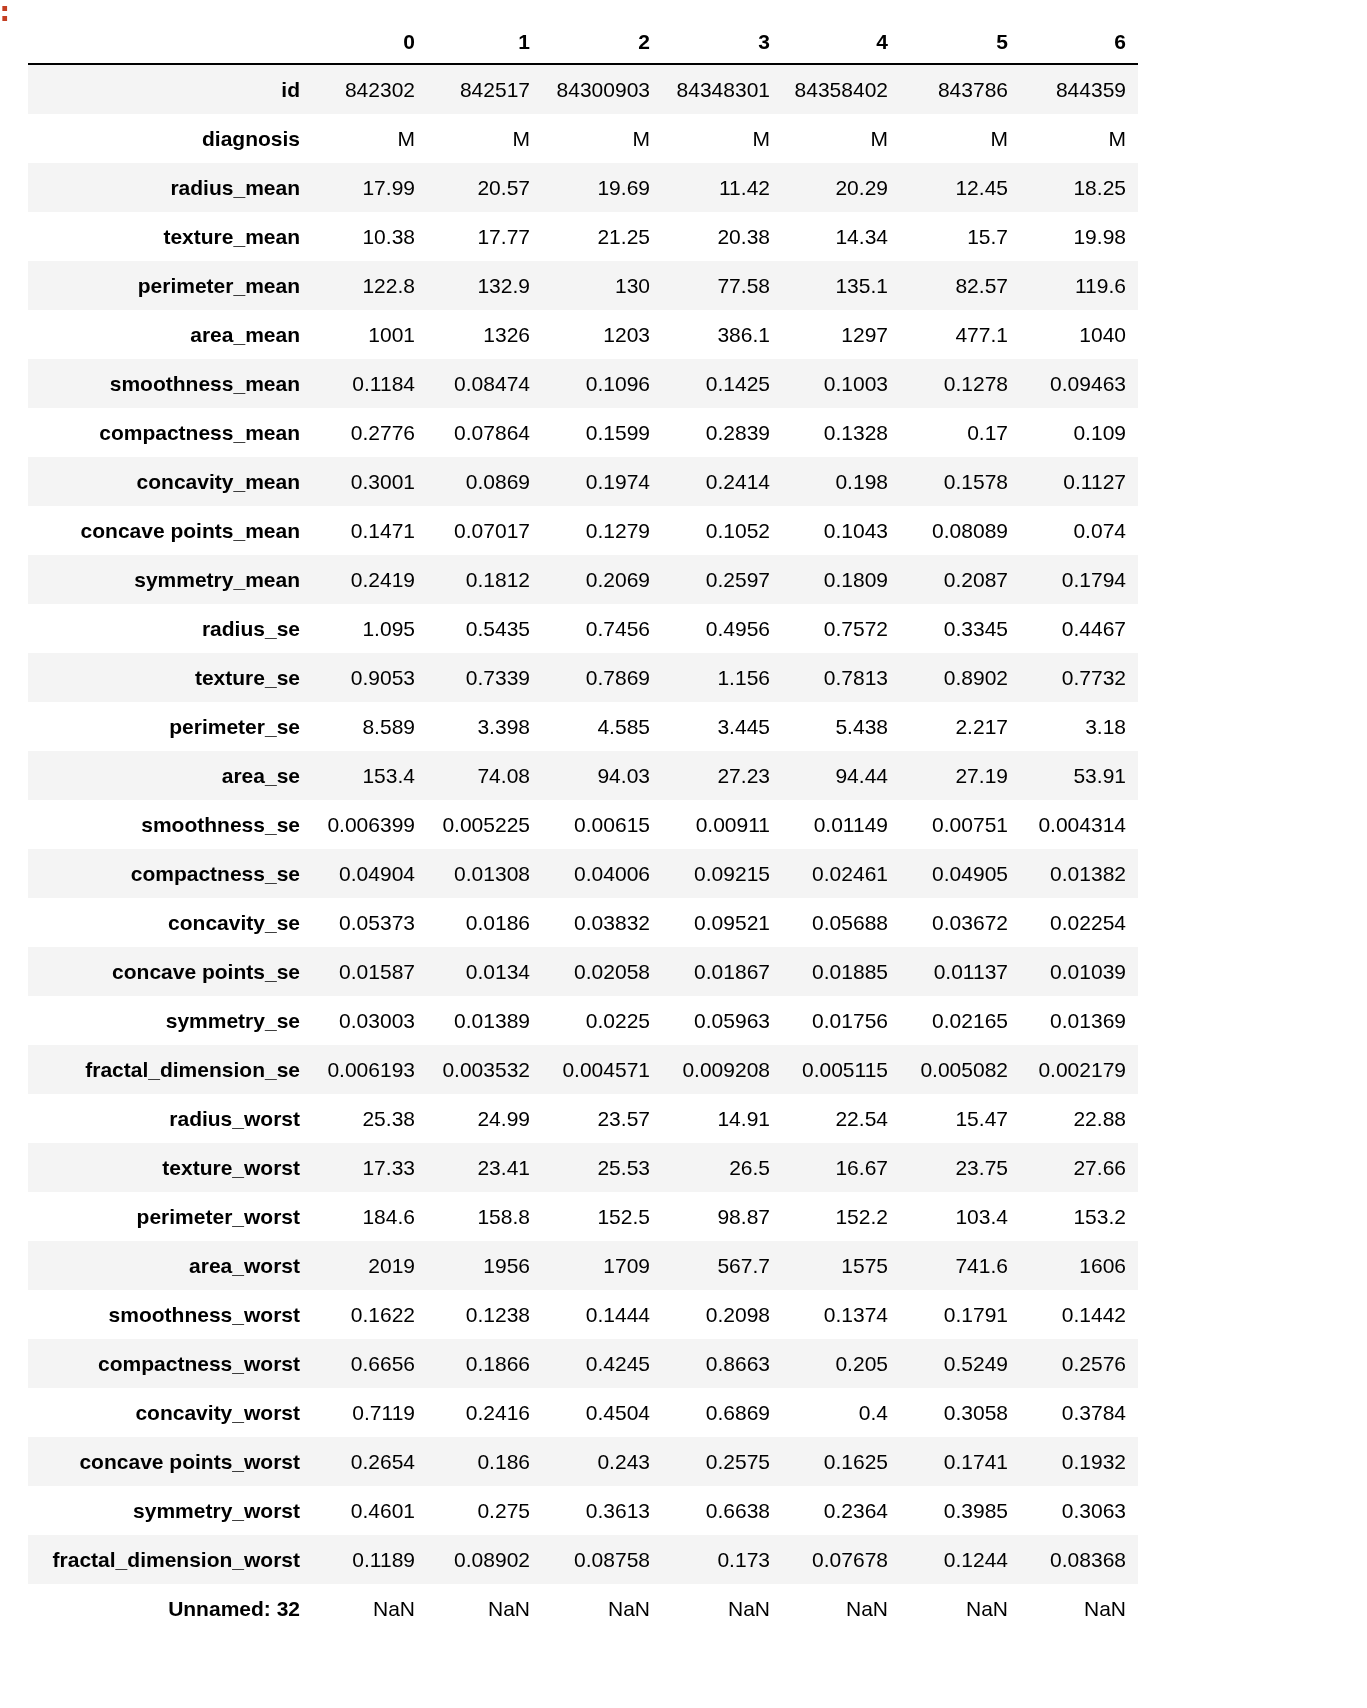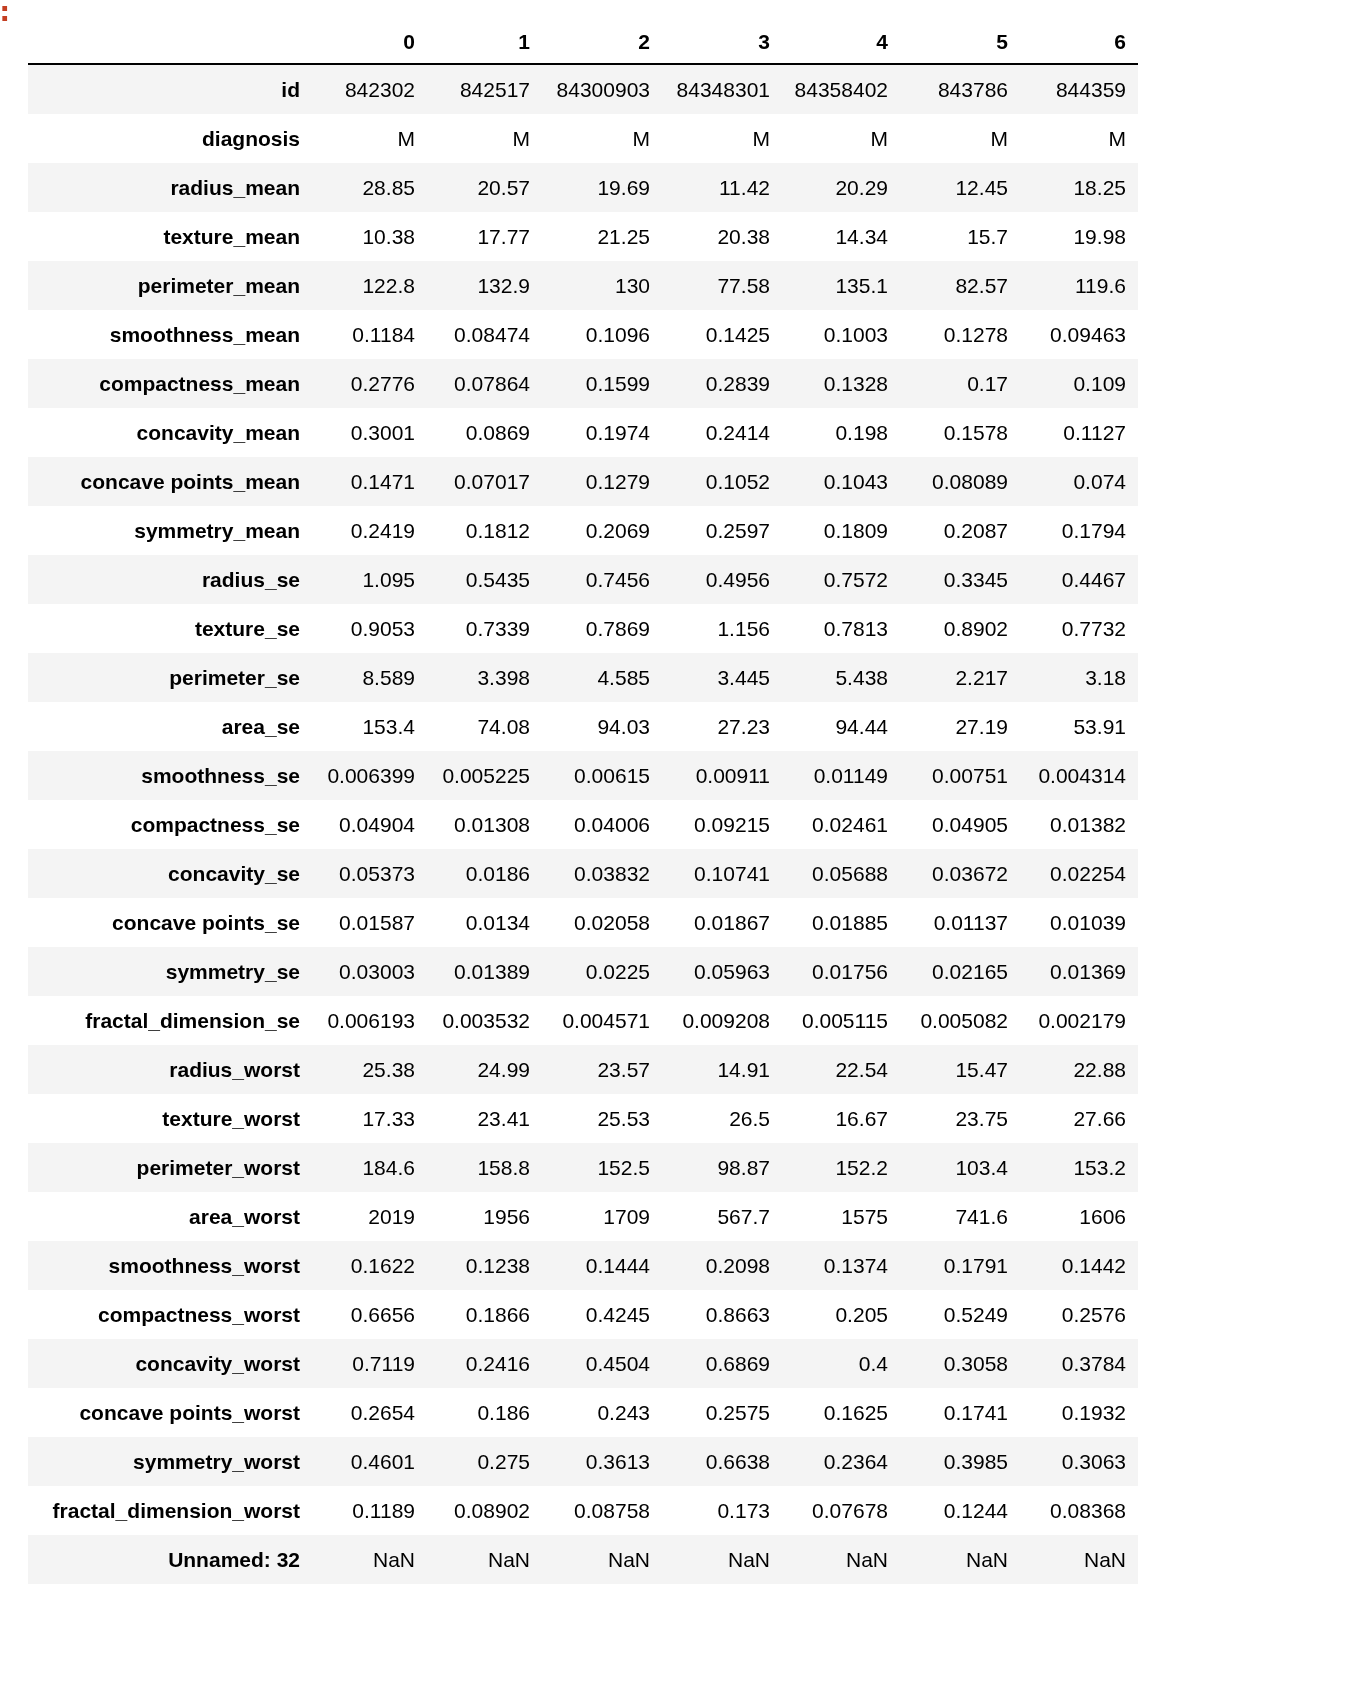--- a/index.html
+++ b/index.html
@@ -119,21 +119,21 @@
           <td>M</td>
           <td>M</td>
           <td>M</td>
           <td>M</td>
           <td>M</td>
           <td>M</td>
           <td>M</td>
         </tr>
         <tr>
           <th>radius_mean</th>
-          <td>28.85</td>
+          <td>17.99</td>
           <td>20.57</td>
           <td>19.69</td>
           <td>11.42</td>
           <td>20.29</td>
           <td>12.45</td>
           <td>18.25</td>
         </tr>
         <tr>
           <th>texture_mean</th>
           <td>10.38</td>
@@ -148,20 +148,30 @@
           <th>perimeter_mean</th>
           <td>122.8</td>
           <td>132.9</td>
           <td>130</td>
           <td>77.58</td>
           <td>135.1</td>
           <td>82.57</td>
           <td>119.6</td>
         </tr>
         <tr>
+          <th>area_mean</th>
+          <td>1001</td>
+          <td>1326</td>
+          <td>1203</td>
+          <td>386.1</td>
+          <td>1297</td>
+          <td>477.1</td>
+          <td>1040</td>
+        </tr>
+        <tr>
           <th>smoothness_mean</th>
           <td>0.1184</td>
           <td>0.08474</td>
           <td>0.1096</td>
           <td>0.1425</td>
           <td>0.1003</td>
           <td>0.1278</td>
           <td>0.09463</td>
         </tr>
         <tr>
@@ -262,21 +272,21 @@
           <td>0.09215</td>
           <td>0.02461</td>
           <td>0.04905</td>
           <td>0.01382</td>
         </tr>
         <tr>
           <th>concavity_se</th>
           <td>0.05373</td>
           <td>0.0186</td>
           <td>0.03832</td>
-          <td>0.10741</td>
+          <td>0.09521</td>
           <td>0.05688</td>
           <td>0.03672</td>
           <td>0.02254</td>
         </tr>
         <tr>
           <th>concave points_se</th>
           <td>0.01587</td>
           <td>0.0134</td>
           <td>0.02058</td>
           <td>0.01867</td>

